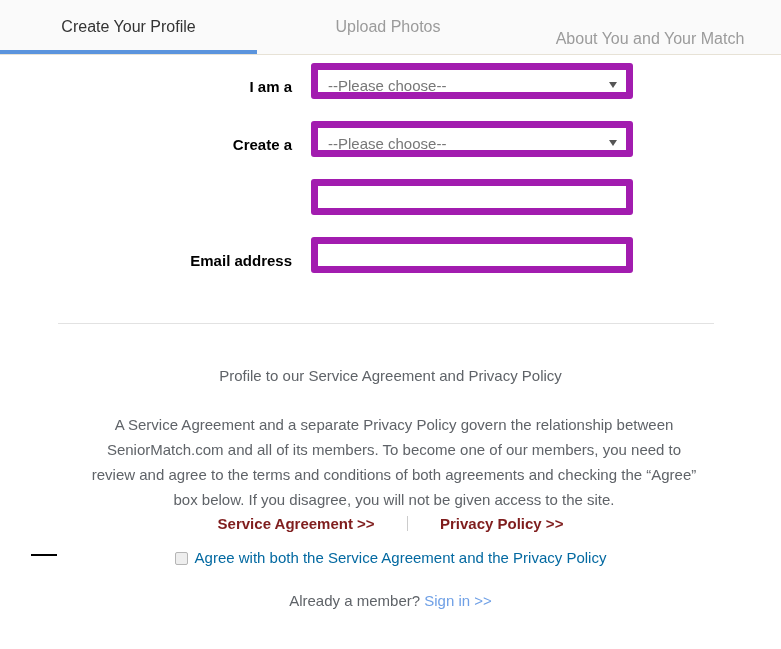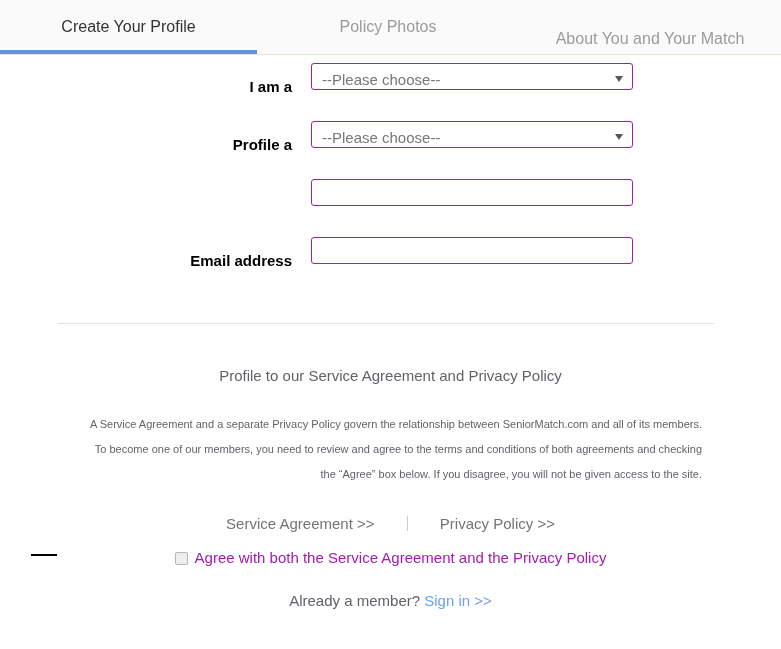--- a/index.html
+++ b/index.html
@@ -74,23 +74,23 @@
     font-size: 15px;
     font-weight: bold;
     color: #000000;
     line-height: 20px;
   }
   .field-control {
     position: absolute;
     left: 311px;
     top: 8px;
     width: 322px;
-    height: 27px;
+    height: 36px;
     background: #ffffff;
-    border: 1px solid #a21caf;
+    border: 7px solid #a21caf;
     border-radius: 3px;
   }
   .select-value {
     position: absolute;
     left: 10px;
     top: 0;
     height: 31px;
     line-height: 31px;
     font-size: 15px;
     color: #777777;
@@ -137,37 +137,38 @@
     width: 781px;
     text-align: center;
     font-size: 15px;
     color: #5f6368;
   }
   .consent-para {
     position: absolute;
     left: 86px;
     top: 412px;
     width: 616px;
-    font-size: 11px;
+    font-size: 15px;
     line-height: 25px;
     color: #5f6368;
-    text-align: right;
+    text-align: center;
   }
   .links-row {
     position: absolute;
     left: 0;
     top: 515px;
     width: 781px;
     text-align: center;
     font-size: 15px;
   }
   .links-row a {
-    color: #737373;
+    color: #7f1d1d;
     text-decoration: none;
     cursor: pointer;
+    font-weight: bold;
   }
   .link-sep {
     display: inline-block;
     width: 1px;
     height: 15px;
     background: #cccccc;
     vertical-align: -2px;
     margin: 0 28px;
   }
 
@@ -180,21 +181,21 @@
     height: 2px;
     background: #000000;
   }
   .agree-row {
     position: absolute;
     left: 0;
     top: 549px;
     width: 781px;
     text-align: center;
     font-size: 15px;
-    color: #a21caf;
+    color: #0369a1;
   }
   .agree-checkbox {
     display: inline-block;
     width: 13px;
     height: 13px;
     border: 1px solid #b5b5b5;
     background: #eeeeee;
     border-radius: 2px;
     vertical-align: -2px;
     margin-right: 7px;
@@ -218,40 +219,40 @@
   }
 </style>
 </head>
 <body>
 
 <div class="tabbar">
   <div class="tab tab1 active">
     <span>Create Your Profile</span>
   </div>
   <div class="tab tab2">
-    <span>Policy Photos</span>
+    <span>Upload Photos</span>
   </div>
   <div class="tab tab3">
     <span>About You and Your Match</span>
   </div>
   <div class="tab-underline"></div>
 </div>
 
 <div class="form">
 
   <div class="field-row">
     <div class="field-label">I am a</div>
     <div class="field-control">
       <span class="select-value">--Please choose--</span>
       <span class="select-arrow"></span>
     </div>
   </div>
 
   <div class="field-row">
-    <div class="field-label">Profile a</div>
+    <div class="field-label">Create a</div>
     <div class="field-control">
       <span class="select-value">--Please choose--</span>
       <span class="select-arrow"></span>
     </div>
   </div>
 
   <div class="field-row">
     <div class="field-control">
       <input class="text-input" type="text" value="" style="">
     </div>

